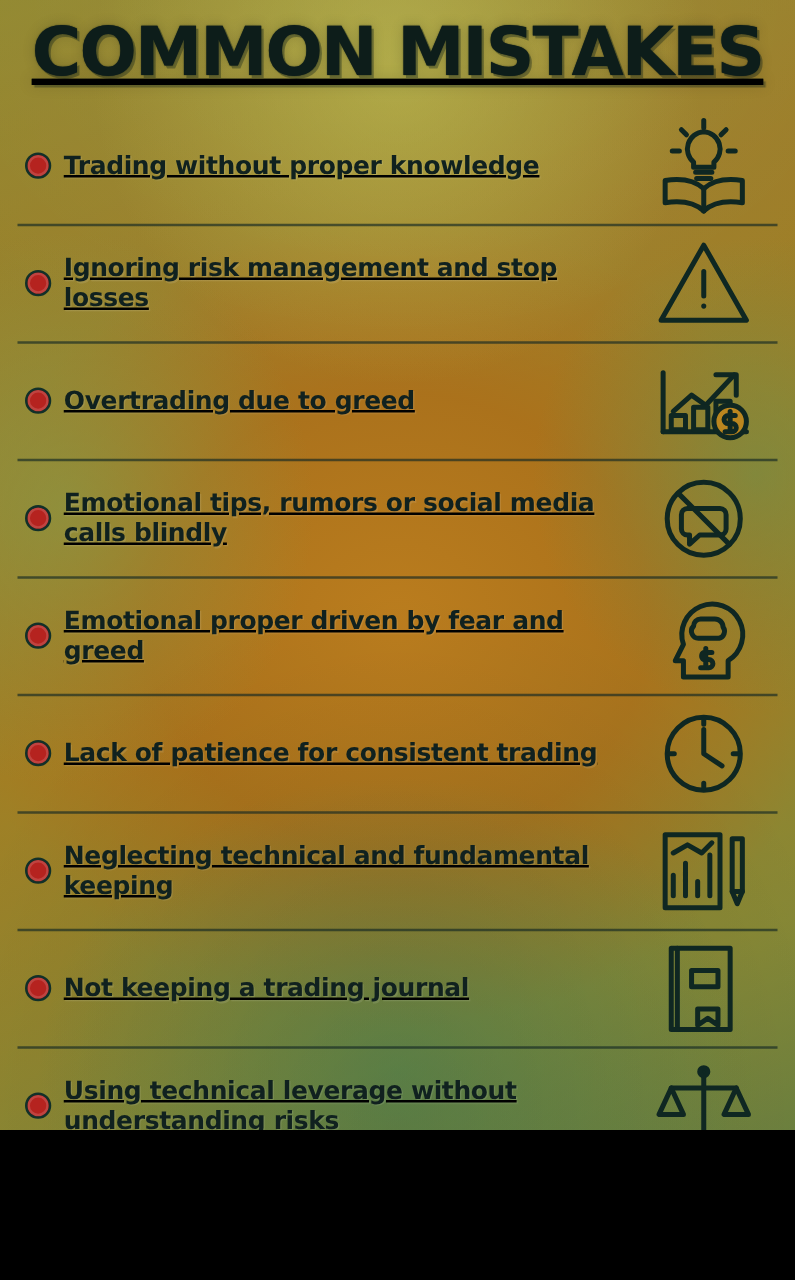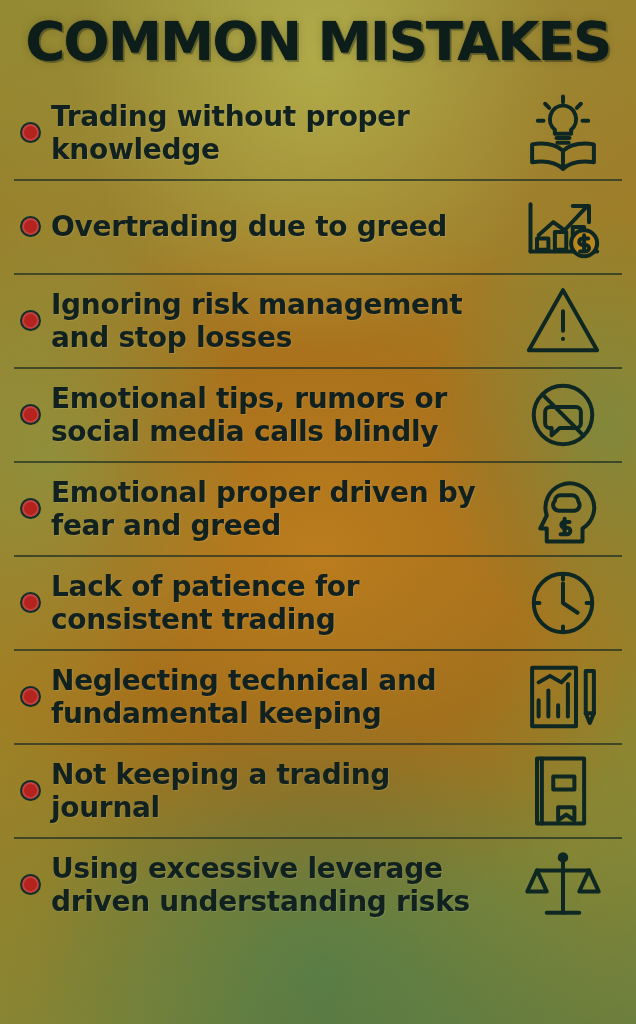--- a/index.html
+++ b/index.html
@@ -9,30 +9,31 @@
   }
   body {
     width: 636px;
     height: 1024px;
     overflow: hidden;
     font-family: "DejaVu Sans", sans-serif;
   }
   #poster {
     position: relative;
     width: 636px;
-    height: 1024px;
+    height: 904px;
     box-sizing: border-box;
     background:
       radial-gradient(ellipse 55% 40% at 50% 6%, rgba(190,195,80,0.55) 0%, rgba(190,195,80,0.0) 70%),
       radial-gradient(ellipse 45% 35% at 8% 45%, rgba(120,170,90,0.45) 0%, rgba(120,170,90,0.0) 70%),
       radial-gradient(ellipse 40% 30% at 95% 42%, rgba(90,150,90,0.45) 0%, rgba(90,150,90,0.0) 70%),
       radial-gradient(ellipse 60% 35% at 50% 95%, rgba(70,140,95,0.55) 0%, rgba(70,140,95,0.0) 75%),
       radial-gradient(ellipse 70% 45% at 50% 55%, rgba(186,124,30,0.95) 0%, rgba(168,110,26,0.85) 45%, rgba(140,120,40,0.6) 80%),
       linear-gradient(160deg, #9aa03a 0%, #b5862a 30%, #c08a1e 55%, #7fa04a 85%, #3f8f62 100%);
     overflow: hidden;
+    text-decoration: underline;
   }
   #poster::after {
     content: "";
     position: absolute;
     inset: 0;
     pointer-events: none;
     background:
       radial-gradient(ellipse 120% 60% at 50% 0%, rgba(255,255,255,0.06), rgba(0,0,0,0) 60%),
       radial-gradient(ellipse 100% 80% at 50% 100%, rgba(0,0,0,0.10), rgba(0,0,0,0) 60%);
   }
@@ -84,21 +85,21 @@
     border-radius: 50%;
     background: #b5231f;
     border: 2px solid #123029;
     box-shadow: inset 0 0 0 2px rgba(255,255,255,0.15);
     margin-left: 4px;
   }
   .row-text {
     flex: 1 1 auto;
     font-family: "DejaVu Sans", sans-serif;
     font-weight: 700;
-    font-size: 28px;
+    font-size: 20px;
     line-height: 1.18;
     color: #10211f;
     letter-spacing: -0.3px;
     text-shadow: 1px 1px 0 rgba(255,255,255,0.10);
     padding-right: 6px;
   }
   .icon-cell {
     flex: 0 0 110px;
     height: 84px;
     display: flex;
@@ -138,20 +139,32 @@
       <span class="bullet"></span>
       <div class="row-text">Trading without proper knowledge</div>
       <div class="icon-cell">
         <svg viewBox="0 0 100 96">
           <path d="M50 10 v-7 M33 17 l-5 -5 M67 17 l5 -5 M26 33 h-7 M74 33 h7"></path>
           <path d="M50 14 a17 17 0 0 1 10 30 v5 h-20 v-5 a17 17 0 0 1 10 -30 z"></path>
           <path d="M42 54 h16 M43 60 h14"></path>
           <path d="M50 70 c-10 -9 -25 -10 -38 -8 v22 c13 -2 28 -1 38 8"></path>
           <path d="M50 70 c10 -9 25 -10 38 -8 v22 c-13 -2 -28 -1 -38 8"></path>
           <path d="M50 70 v22"></path>
+        </svg>
+      </div>
+    </div>
+
+    <div class="row">
+      <span class="bullet"></span>
+      <div class="row-text">Ignoring risk management and stop losses</div>
+      <div class="icon-cell">
+        <svg viewBox="0 0 100 96">
+          <path d="M50 10 L92 84 H8 Z"></path>
+          <path d="M50 36 v24"></path>
+          <circle cx="50" cy="70" r="2.5" class="fill-dark"></circle>
         </svg>
       </div>
     </div>
 
     <div class="row">
       <span class="bullet"></span>
       <div class="row-text">Overtrading due to greed</div>
       <div class="icon-cell">
         <svg viewBox="0 0 100 96">
           <path d="M10 78 V20"></path>
@@ -162,32 +175,20 @@
           <rect x="40" y="54" width="14" height="22"></rect>
           <rect x="62" y="48" width="14" height="28"></rect>
           <circle cx="76" cy="68" r="16" style="fill:#bb861f"></circle>
           <path d="M76 58 v20 M81 62 h-7 a4 4 0 0 0 0 8 h4 a4 4 0 0 1 0 8 h-7"></path>
         </svg>
       </div>
     </div>
 
     <div class="row">
       <span class="bullet"></span>
-      <div class="row-text">Ignoring risk management and stop losses</div>
-      <div class="icon-cell">
-        <svg viewBox="0 0 100 96">
-          <path d="M50 10 L92 84 H8 Z"></path>
-          <path d="M50 36 v24"></path>
-          <circle cx="50" cy="70" r="2.5" class="fill-dark"></circle>
-        </svg>
-      </div>
-    </div>
-
-    <div class="row">
-      <span class="bullet"></span>
       <div class="row-text">Emotional tips, rumors or social media calls blindly</div>
       <div class="icon-cell">
         <svg viewBox="0 0 100 96">
           <circle cx="50" cy="48" r="36"></circle>
           <path d="M25 23 L75 73"></path>
           <path d="M34 38 h32 a6 6 0 0 1 6 6 v14 a6 6 0 0 1 -6 6 h-20 l-10 9 v-9 h-2 a6 6 0 0 1 -6 -6 v-14 a6 6 0 0 1 6 -6 z"></path>
         </svg>
       </div>
     </div>
 
@@ -237,21 +238,21 @@
           <path d="M24 8 h52 v80 h-52 z"></path>
           <path d="M24 8 h-6 v80 h6"></path>
           <rect x="38" y="30" width="26" height="16"></rect>
           <path d="M44 68 h20 v16 l-10 -7 l-10 7 z"></path>
         </svg>
       </div>
     </div>
 
     <div class="row">
       <span class="bullet"></span>
-      <div class="row-text">Using excessive leverage driven understanding risks</div>
+      <div class="row-text">Using technical leverage without understanding risks</div>
       <div class="icon-cell">
         <svg viewBox="0 0 100 96">
           <path d="M50 14 v68"></path>
           <path d="M18 30 h64"></path>
           <path d="M30 82 h40"></path>
           <circle cx="50" cy="14" r="4"></circle>
           <path d="M18 30 L6 56 h24 z"></path>
           <path d="M82 30 L70 56 h24 z"></path>
         </svg>
       </div>

